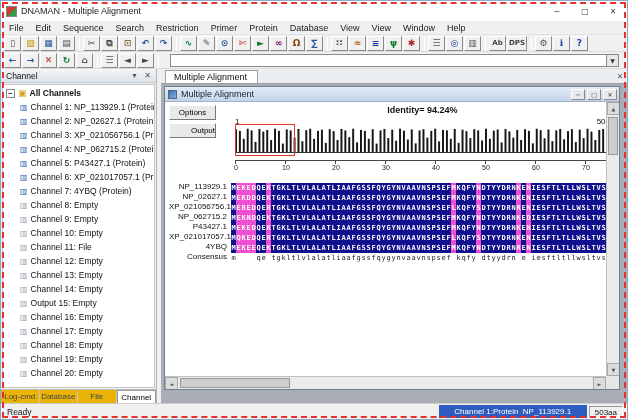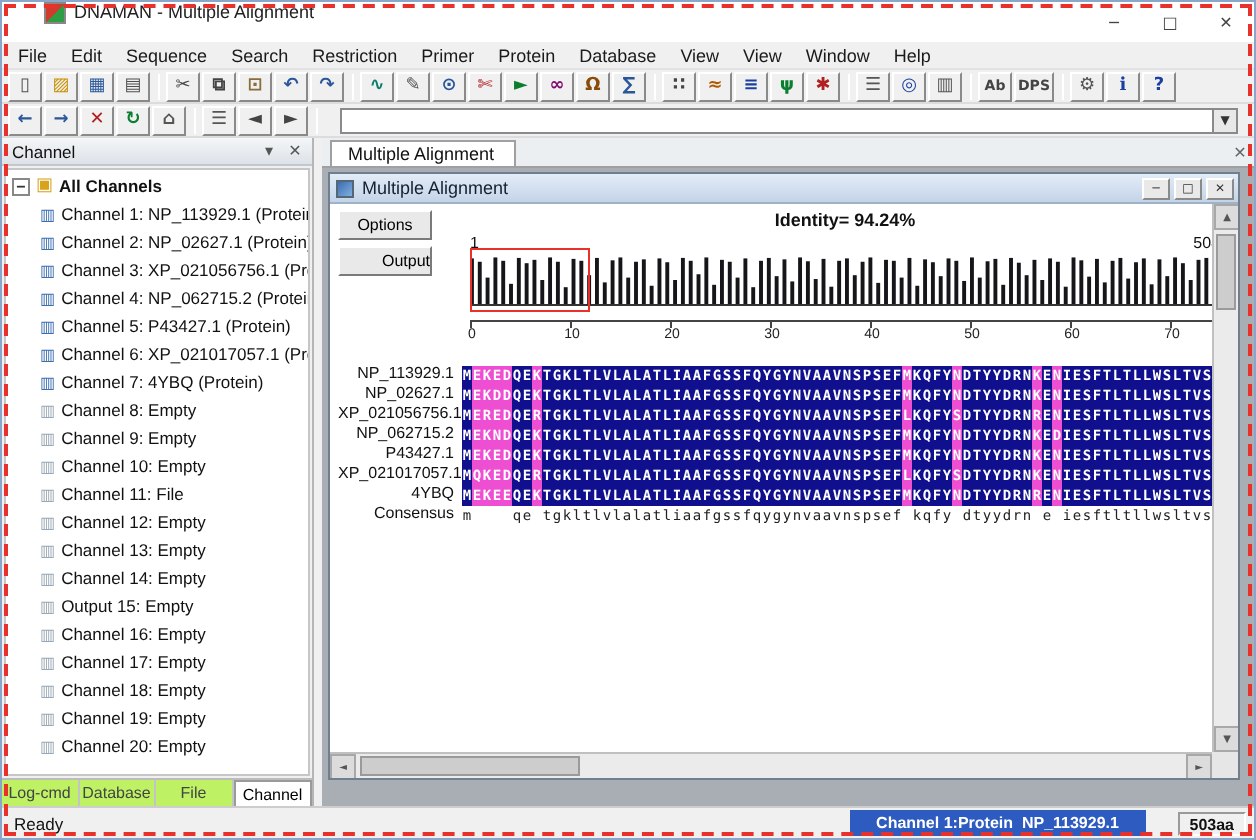--- a/index.html
+++ b/index.html
@@ -3,21 +3,21 @@
 <meta charset="utf-8">
 <style>
   html,body{margin:0;padding:0;background:#fff;}
   *{box-sizing:border-box;}
   .app{position:relative;width:628px;height:420px;background:#f0f0f0;border:1px solid #8aa6c8;
        font-family:"Liberation Sans",sans-serif;font-size:9px;color:#111;overflow:hidden;
        display:flex;flex-direction:column;}
   .annotation{position:absolute;inset:1px;border:2px dashed var(--red,#e8312a);pointer-events:none;z-index:60;}
 
   
-  .titlebar{height:20px;background:#ffffff;display:flex;align-items:flex-start;padding:0 0 0 21px;flex:0 0 auto;}
+  .titlebar{height:20px;background:#ffffff;display:flex;align-items:center;padding:0 0 0 5px;flex:0 0 auto;}
   .appicon{width:11px;height:11px;margin-right:4px;background:linear-gradient(135deg,#d23a2e 50%,#2e9e44 50%);border:1px solid #888;}
   .title{font-size:9px;color:#222;}
   .tspacer{flex:1;}
   .wctrl{width:28px;height:20px;display:flex;align-items:center;justify-content:center;color:#444;font-size:8px;font-family:"DejaVu Sans",sans-serif;}
 
   
   .menubar{height:14px;display:flex;align-items:center;padding-left:2px;background:#f0f0f0;border-bottom:1px solid #e2e2e2;flex:0 0 auto;}
   .mi{padding:0 6px;font-size:9px;color:#1a1a1a;}
 
   
@@ -39,21 +39,21 @@
   .dock-header .dh-spacer{flex:1;}
   .dock-btn{width:13px;text-align:center;color:#555;font-size:8px;font-family:"DejaVu Sans",sans-serif;}
   .tree{flex:1;background:#fff;border:1px solid #c6c6c6;margin:1px;overflow:hidden;padding-top:1px;}
   .tree-root{height:14px;display:flex;align-items:center;font-weight:bold;font-size:8.5px;white-space:nowrap;}
   .expander{width:9px;height:9px;border:1px solid #888;line-height:7px;text-align:center;font-size:8px;margin:0 3px 0 3px;background:#fff;color:#333;flex:0 0 auto;}
   .foldericon{color:#d8a21a;font-family:"DejaVu Sans",sans-serif;font-size:9px;margin-right:3px;}
   .trow{height:14px;display:flex;align-items:center;padding-left:17px;font-size:8.5px;white-space:nowrap;overflow:hidden;}
   .chicon{font-family:"DejaVu Sans",sans-serif;font-size:8px;margin-right:3px;flex:0 0 auto;}
   .dock-tabs{height:14px;display:flex;background:#e6e6e6;border-top:1px solid #bcbcbc;}
   .dtab{flex:1;display:flex;align-items:center;justify-content:center;font-size:8px;color:#444;
-        border-right:1px solid #c4c4c4;background:#bef264;}
+        border-right:1px solid #c4c4c4;background:#eab308;}
   .dtab.active{background:#ffffff;color:#000;border:1px solid #9a9a9a;border-bottom:none;}
 
   .splitter{width:4px;background:#f0f0f0;}
 
   
   .mdi{flex:1;display:flex;flex-direction:column;min-width:0;}
   .doc-tabbar{height:15px;display:flex;align-items:flex-end;background:#eceff2;border-bottom:1px solid #a0a0a0;}
   .doc-tab{margin-left:4px;padding:1px 10px 1px 8px;background:#fff;border:1px solid #a0a0a0;border-bottom:none;font-size:9px;}
   .tabbar-close{margin-left:auto;width:14px;text-align:center;color:#666;font-size:8px;font-family:"DejaVu Sans",sans-serif;margin-bottom:2px;}
   .mdi-client{flex:1;position:relative;background:#a9aeb4;}
@@ -93,21 +93,21 @@
   .sarrow{position:absolute;width:13px;height:13px;background:#dcdcdc;border:1px solid #a8a8a8;
         display:flex;align-items:center;justify-content:center;font-size:5px;color:#555;font-family:"DejaVu Sans",sans-serif;}
   .vthumb{position:absolute;left:1px;right:1px;top:15px;height:38px;background:#cdcdcd;border:1px solid #9a9a9a;}
   .hthumb{position:absolute;top:1px;bottom:1px;left:15px;width:110px;background:#cdcdcd;border:1px solid #9a9a9a;}
   .scorner{position:absolute;right:0;bottom:0;width:13px;height:13px;background:#e6e6e6;}
 
   
   .statusbar{height:16px;display:flex;align-items:center;background:#f0f0f0;border-top:1px solid #cdcdcd;
         padding:0 4px 0 6px;flex:0 0 auto;font-size:8.5px;}
   .sspacer{flex:1;}
-  .seg{height:12px;line-height:11px;padding:0 5px;margin-left:16px;border:1px solid;border-color:#9a9a9a #fff #fff #9a9a9a;font-size:8px;font-weight:bold;}
+  .seg{height:12px;line-height:11px;padding:0 5px;margin-left:2px;border:1px solid;border-color:#9a9a9a #fff #fff #9a9a9a;font-size:8px;}
   .seg.blue{background:var(--blue,#2d5bbf);color:#fff;border:none;height:13px;line-height:13px;min-width:148px;text-align:center;}
   .seg.ind{color:#9a9a9a;min-width:24px;text-align:center;}
 </style>
 </head>
 <body>
 
 <div class="app" style="--c100: #10108e; --c75: #ee4fd2; --red: #e8312a; --blue: #2d5bbf;">
 
   <div class="titlebar">
     <span class="appicon"></span>

